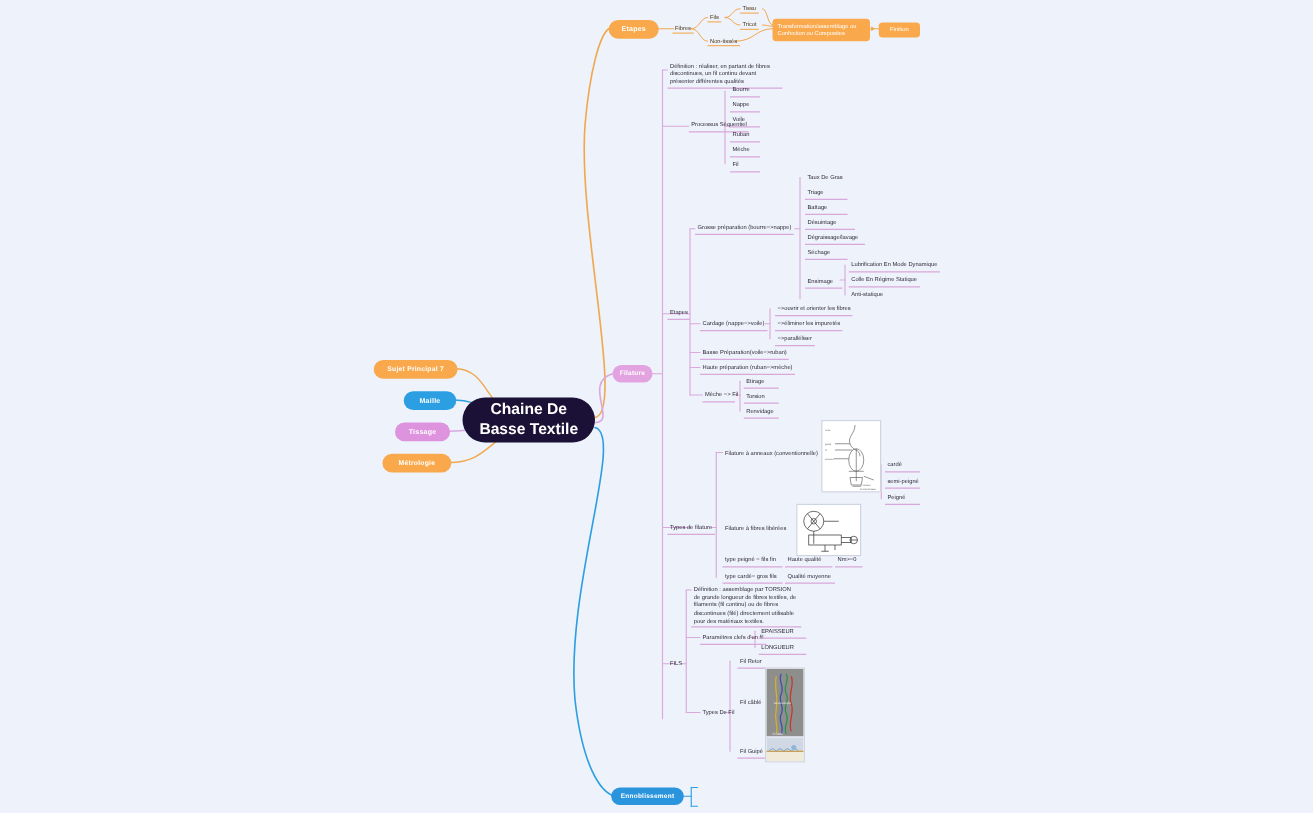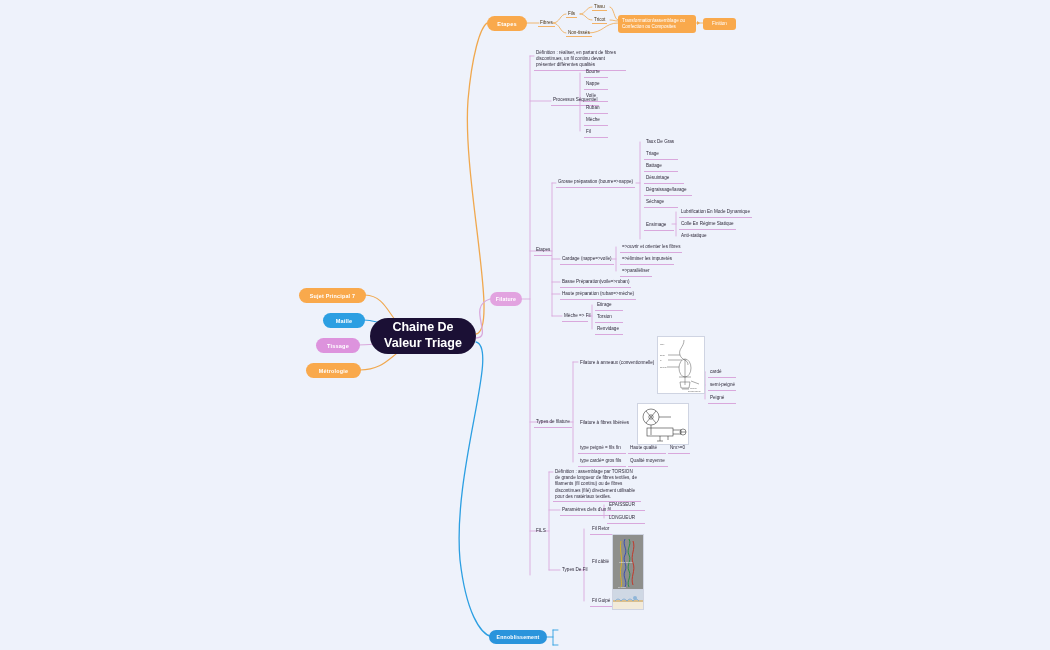--- a/index.html
+++ b/index.html
@@ -132,21 +132,21 @@
       <path d="M580,570 L584,570" stroke="#d9a8dc" stroke-width=".9"></path>
 
       <path d="M546,637 L553,637" stroke="#2c9fe2" stroke-width=".9"></path>
       <path d="M553,630 L553,645" stroke="#2c9fe2" stroke-width=".9"></path>
       <path d="M553,630 L558,630" stroke="#2c9fe2" stroke-width=".9"></path>
       <path d="M553,645 L558,645" stroke="#2c9fe2" stroke-width=".9"></path>
     </g>
   </svg>
 
   <div class="node central" style="left:370px;top:318px;width:106px;height:36px;">
-    <span>Chaine De Valeur Triage</span>
+    <span>Chaine De Basse Textile</span>
   </div>
 
   <div class="node pill orange" style="left:299px;top:288px;width:67px;height:15px;font-size:5.4px;">
     <span>Sujet Principal 7</span>
   </div>
   <div class="node pill blue" style="left:323px;top:313px;width:42px;height:15px;font-size:5.6px;">
     <span>Maille</span>
   </div>
   <div class="node pill violet" style="left:316px;top:338px;width:44px;height:15px;font-size:5.6px;">
     <span>Tissage</span>

